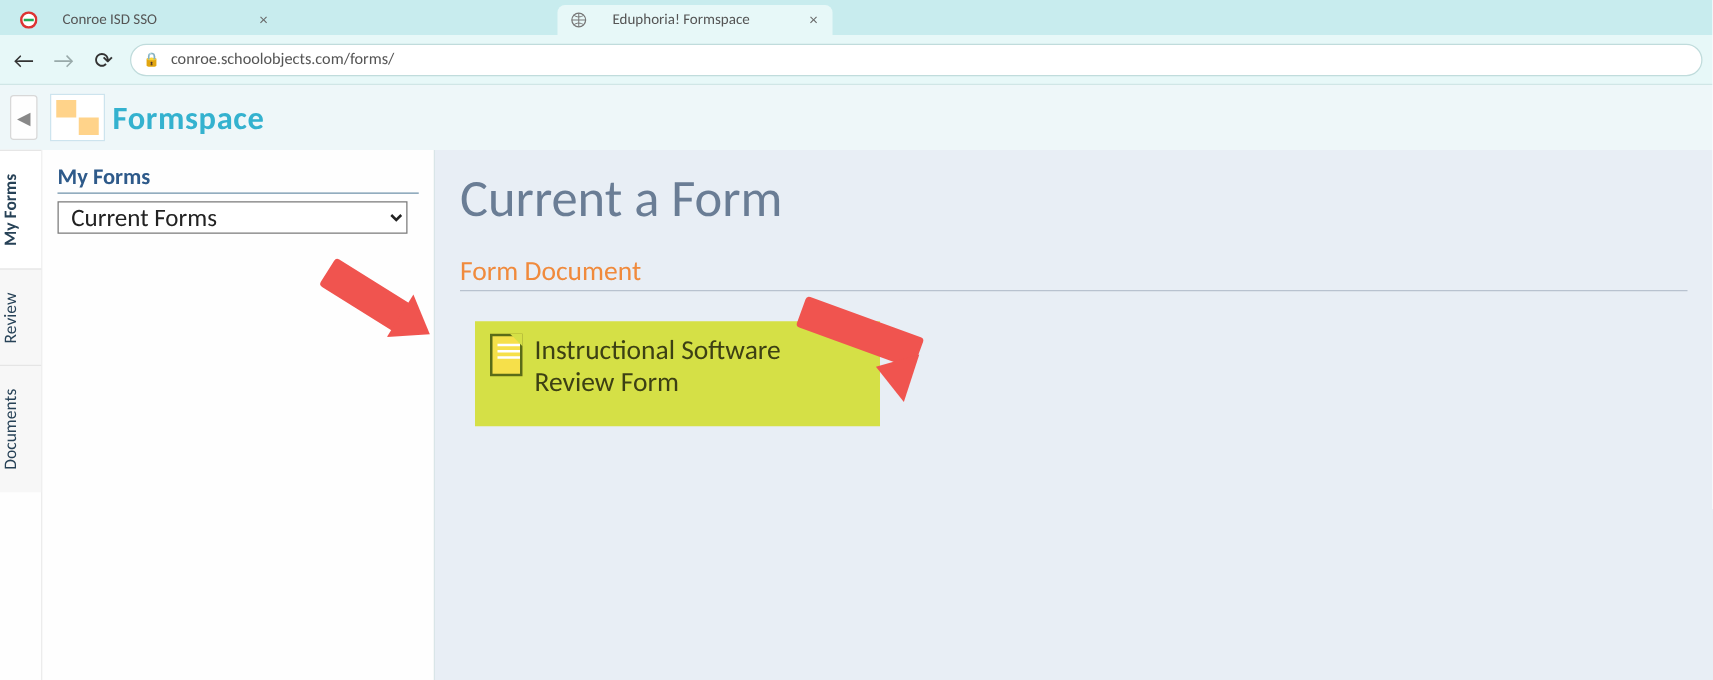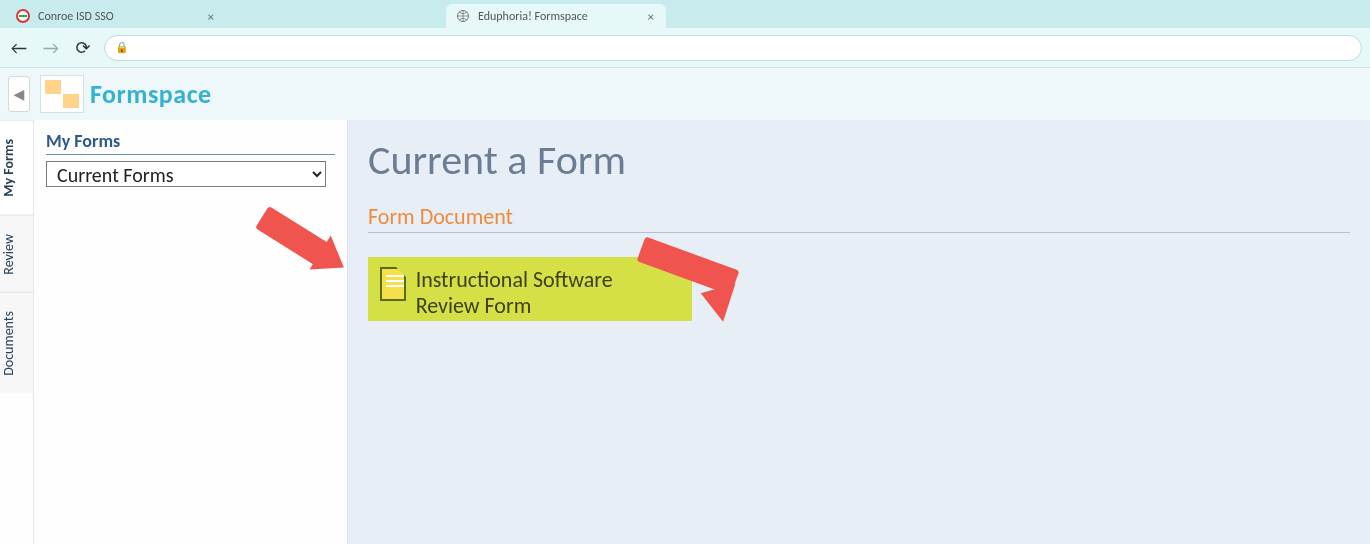--- a/index.html
+++ b/index.html
@@ -14,21 +14,21 @@
     padding-left: 6px;
     gap: 0;
   }
   .tab {
     display: flex;
     align-items: center;
     height: 24px;
     padding: 0 10px;
     font-size: 12px;
     color: #555;
-    gap: 8px;
+    gap: 20px;
     min-width: 220px;
     position: relative;
     cursor: default;
   }
   .tab.active {
     background: #e7f8f8;
     border-top-left-radius: 6px;
     border-top-right-radius: 6px;
   }
   .tab .favicon { width: 14px; height: 14px; display:inline-block; }
@@ -184,27 +184,28 @@
   }
   .mp-section {
     font-size: 22px;
     color:#f08a3c;
     border-bottom:1px solid #b8c2cf;
     padding-bottom:2px;
     margin-bottom:24px;
   }
   .form-card {
     width: 324px;
-    height: 64px;
+    height: 84px;
     background:#d5e046;
     display:flex;
     align-items:flex-start;
     gap:10px;
     padding:10px 12px;
     cursor:pointer;
+    margin-left:12px;
   }
   .form-card .doc-icon {
     width:30px;height:34px;
     border:2px solid #5a6b18;
     background:
       linear-gradient(#fff,#fff) 4px 6px/18px 2px no-repeat,
       linear-gradient(#fff,#fff) 4px 11px/18px 2px no-repeat,
       linear-gradient(#fff,#fff) 4px 16px/18px 2px no-repeat,
       #f6e04a;
     position:relative;
@@ -292,20 +293,21 @@
     <span class="close-x">×</span>
   </div>
 </div>
 
 <div class="browser-toolbar">
   <div class="nav-btn">←</div>
   <div class="nav-btn dim">→</div>
   <div class="nav-btn">⟳</div>
   <div class="addressbar">
     <span class="lock">🔒</span>
+    <span class="url">conroe.schoolobjects.com/forms/</span>
   </div>
 </div>
 
 <div class="app-header">
   <div class="collapse-stub">◀</div>
   <div class="app-logo">
     <span class="logo-box"></span>
     <span class="app-title">Formspace</span>
   </div>
 </div>

